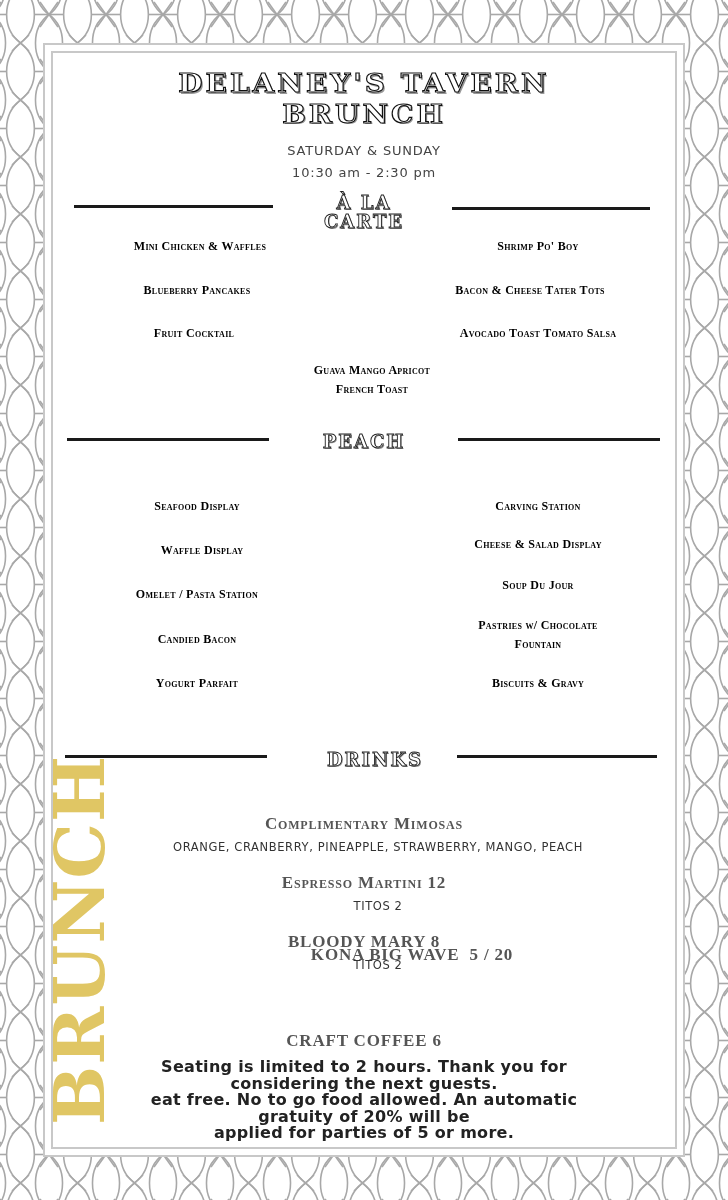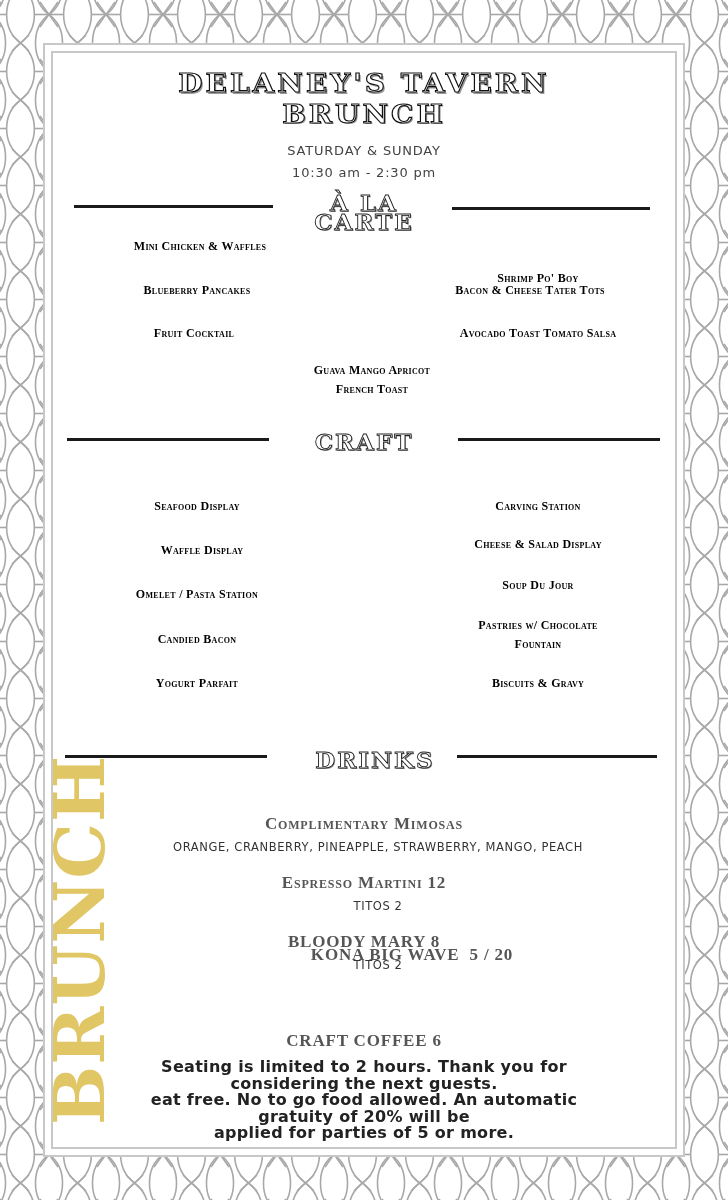--- a/index.html
+++ b/index.html
@@ -41,21 +41,21 @@
       font-family: "DejaVu Sans", sans-serif;
       font-size: 13px; color: #444; letter-spacing: 0.8px;
     }
     .section-head {
       left: 0; width: 728px; text-align: center;
       font-family: "DejaVu Serif", serif; font-weight: bold;
       color: #ffffff;
       -webkit-text-stroke: 0.9px #222;
       text-shadow: 1px 1px 0 #999;
       letter-spacing: 2px;
-      font-size: 23px; line-height: 17px;
+      font-size: 18px; line-height: 17px;
     }
     .rule {
       height: 3px; background: #1a1a1a;
     }
     .item {
       font-family: "Liberation Serif", serif;
       font-weight: bold;
       font-variant: small-caps;
       color: #000000;
       font-size: 12px;
@@ -142,32 +142,32 @@
 <div class="abs rule" style="left:452px; top:207px; width:198px;"></div>
 <div class="abs section-head" style="top:194px;">
   <div>À LA</div>
   <div style="margin-top:2px;">CARTE</div>
 </div>
 
 <div class="abs item" style="left:60px; width:280px; top:237px;">Mini Chicken &amp; Waffles</div>
 <div class="abs item" style="left:57px; width:280px; top:281px;">Blueberry Pancakes</div>
 <div class="abs item" style="left:54px; width:280px; top:324px;">Fruit Cocktail</div>
 
-<div class="abs item" style="left:398px; width:280px; top:237px;margin-top:32px;">Shrimp Po' Boy</div>
+<div class="abs item" style="left:398px; width:280px; top:237px;">Shrimp Po' Boy</div>
 <div class="abs item" style="left:390px; width:280px; top:281px;">Bacon &amp; Cheese Tater Tots</div>
 <div class="abs item" style="left:398px; width:280px; top:324px;">Avocado Toast Tomato Salsa</div>
 
 <div class="abs item" style="left:222px; width:300px; top:361px;">
   <div>Guava Mango Apricot</div>
   <div>French Toast</div>
 </div>
 
 <div class="abs rule" style="left:67px; top:438px; width:202px;"></div>
 <div class="abs rule" style="left:458px; top:438px; width:202px;"></div>
-<div class="abs section-head" style="top:433px;">CRAFT</div>
+<div class="abs section-head" style="top:433px;">PEACH</div>
 
 <div class="abs item" style="left:57px; width:280px; top:497px;">Seafood Display</div>
 <div class="abs item" style="left:62px; width:280px; top:541px;">Waffle Display</div>
 <div class="abs item" style="left:57px; width:280px; top:585px;">Omelet / Pasta Station</div>
 <div class="abs item" style="left:57px; width:280px; top:630px;">Candied Bacon</div>
 <div class="abs item" style="left:57px; width:280px; top:674px;">Yogurt Parfait</div>
 
 <div class="abs item" style="left:398px; width:280px; top:497px;">Carving Station</div>
 <div class="abs item" style="left:398px; width:280px; top:535px;">Cheese &amp; Salad Display</div>
 <div class="abs item" style="left:398px; width:280px; top:576px;">Soup Du Jour</div>

